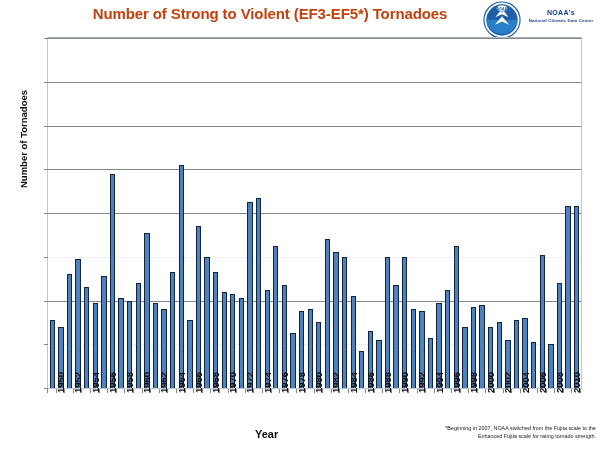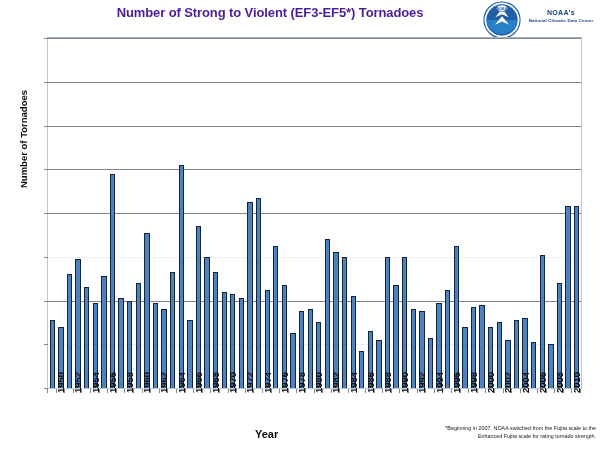--- a/index.html
+++ b/index.html
@@ -9,21 +9,21 @@
     font-family:"Liberation Sans", sans-serif;
     overflow:hidden;
     position:relative;
   }
   #chart-root{position:absolute;left:0;top:0;width:600px;height:450px;}
 
   
   .chart-title{
     position:absolute;left:60px;top:5px;width:420px;
     text-align:center;
-    font-size:13px;font-weight:bold;color:#4c1d95;
+    font-size:15px;font-weight:bold;color:#c2410c;
     letter-spacing:-0.1px;
     white-space:nowrap;
   }
 
   
   .logo-wrap{position:absolute;left:483px;top:1px;width:115px;height:40px;}
   .logo-mark{position:absolute;left:0px;top:0px;width:38px;height:38px;}
   .logo-text{position:absolute;left:42px;top:8px;width:72px;text-align:center;}
   .logo-title{font-size:7px;font-weight:bold;color:#173f8c;letter-spacing:.3px;line-height:8px;}
   .logo-sub{font-size:4.3px;font-weight:bold;color:#173f8c;letter-spacing:.15px;line-height:6px;margin-top:1px;}

